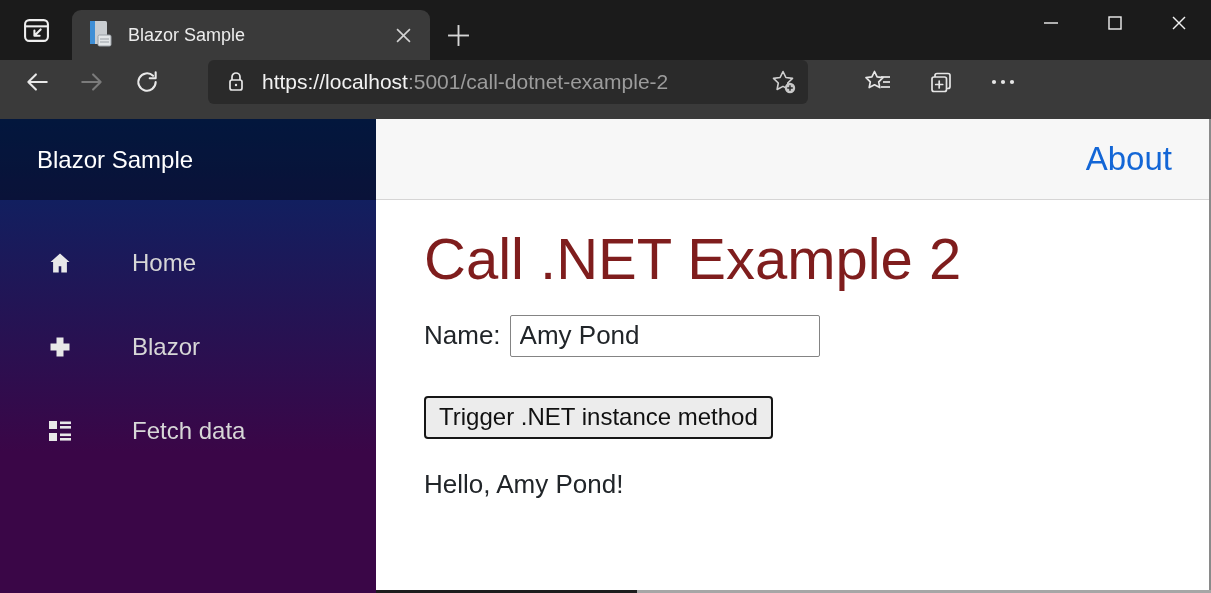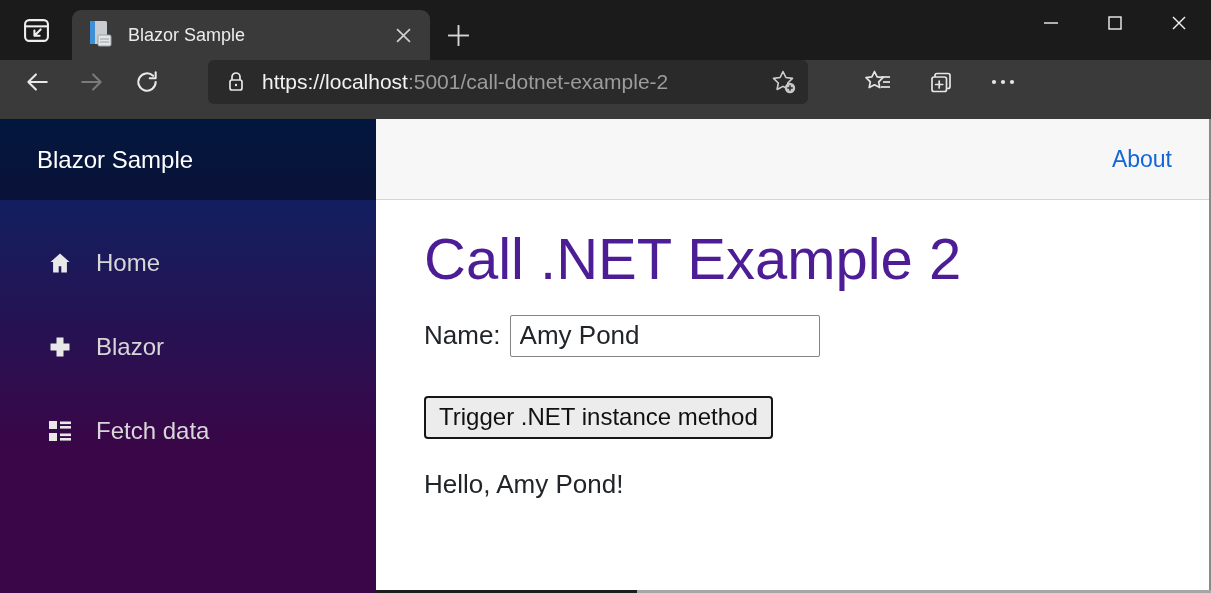--- a/index.html
+++ b/index.html
@@ -79,35 +79,35 @@
     background-image:linear-gradient(180deg, #052767 0%, #3a0647 70%);
   }
   .brand-row {
     height:81px; background:rgba(0,0,0,0.4); display:flex; align-items:center; padding-left:37px;
   }
   .brand { color:#fff; font-size:24px; }
   .nav-menu { padding-top:29px; }
   .nav-item {
     height:68px; margin:0 24px 16px 25px; border-radius:4px;
     display:flex; align-items:center; padding-left:23px; cursor:pointer;
-    color:#d7d7d7; font-size:24px;
+    color:#d7d7d7; font-size:24px;gap:36px;
   }
   .nav-item.active { background:rgba(255,255,255,0.25); color:#fff; }
   .nav-icon { width:24px; height:24px; display:flex; margin-right:24px; flex:0 0 auto; }
   .main {
     position:absolute; left:376px; top:0; right:0; bottom:0; background:#fff;
     border-right:2px solid #8a8a8a;
   }
   .top-row {
     height:81px; background:#f7f7f7; border-bottom:1px solid #d6d5d5;
     display:flex; align-items:center; justify-content:flex-end; padding-right:37px;
   }
-  .about-link { color:#1366d6; font-size:23px; text-decoration:none; cursor:pointer; }
+  .about-link { color:#1366d6; font-size:33px; text-decoration:none; cursor:pointer; }
   .content { padding:26px 40px 0 48px; color:#212529; }
-  .page-title { font-size:58px; font-weight:400; line-height:1.15; color:#4c1d95; }
+  .page-title { font-size:58px; font-weight:400; line-height:1.15; color:#7f1d1d; }
   .name-row { margin-top:22px; display:flex; align-items:center; }
   .name-label { font-size:26px; color:#212529; }
   .name-input {
     margin-left:9px; width:310px; height:42px; border:1px solid #848484; border-radius:2px;
     font-family:"Liberation Sans", sans-serif; font-size:26px; color:#212529; padding:0 9px;
     background:#fff;
   }
   .trigger-btn {
     margin-top:39px; height:43px; padding:0 13px;
     font-family:"Liberation Sans", sans-serif; font-size:24px; color:#111;

